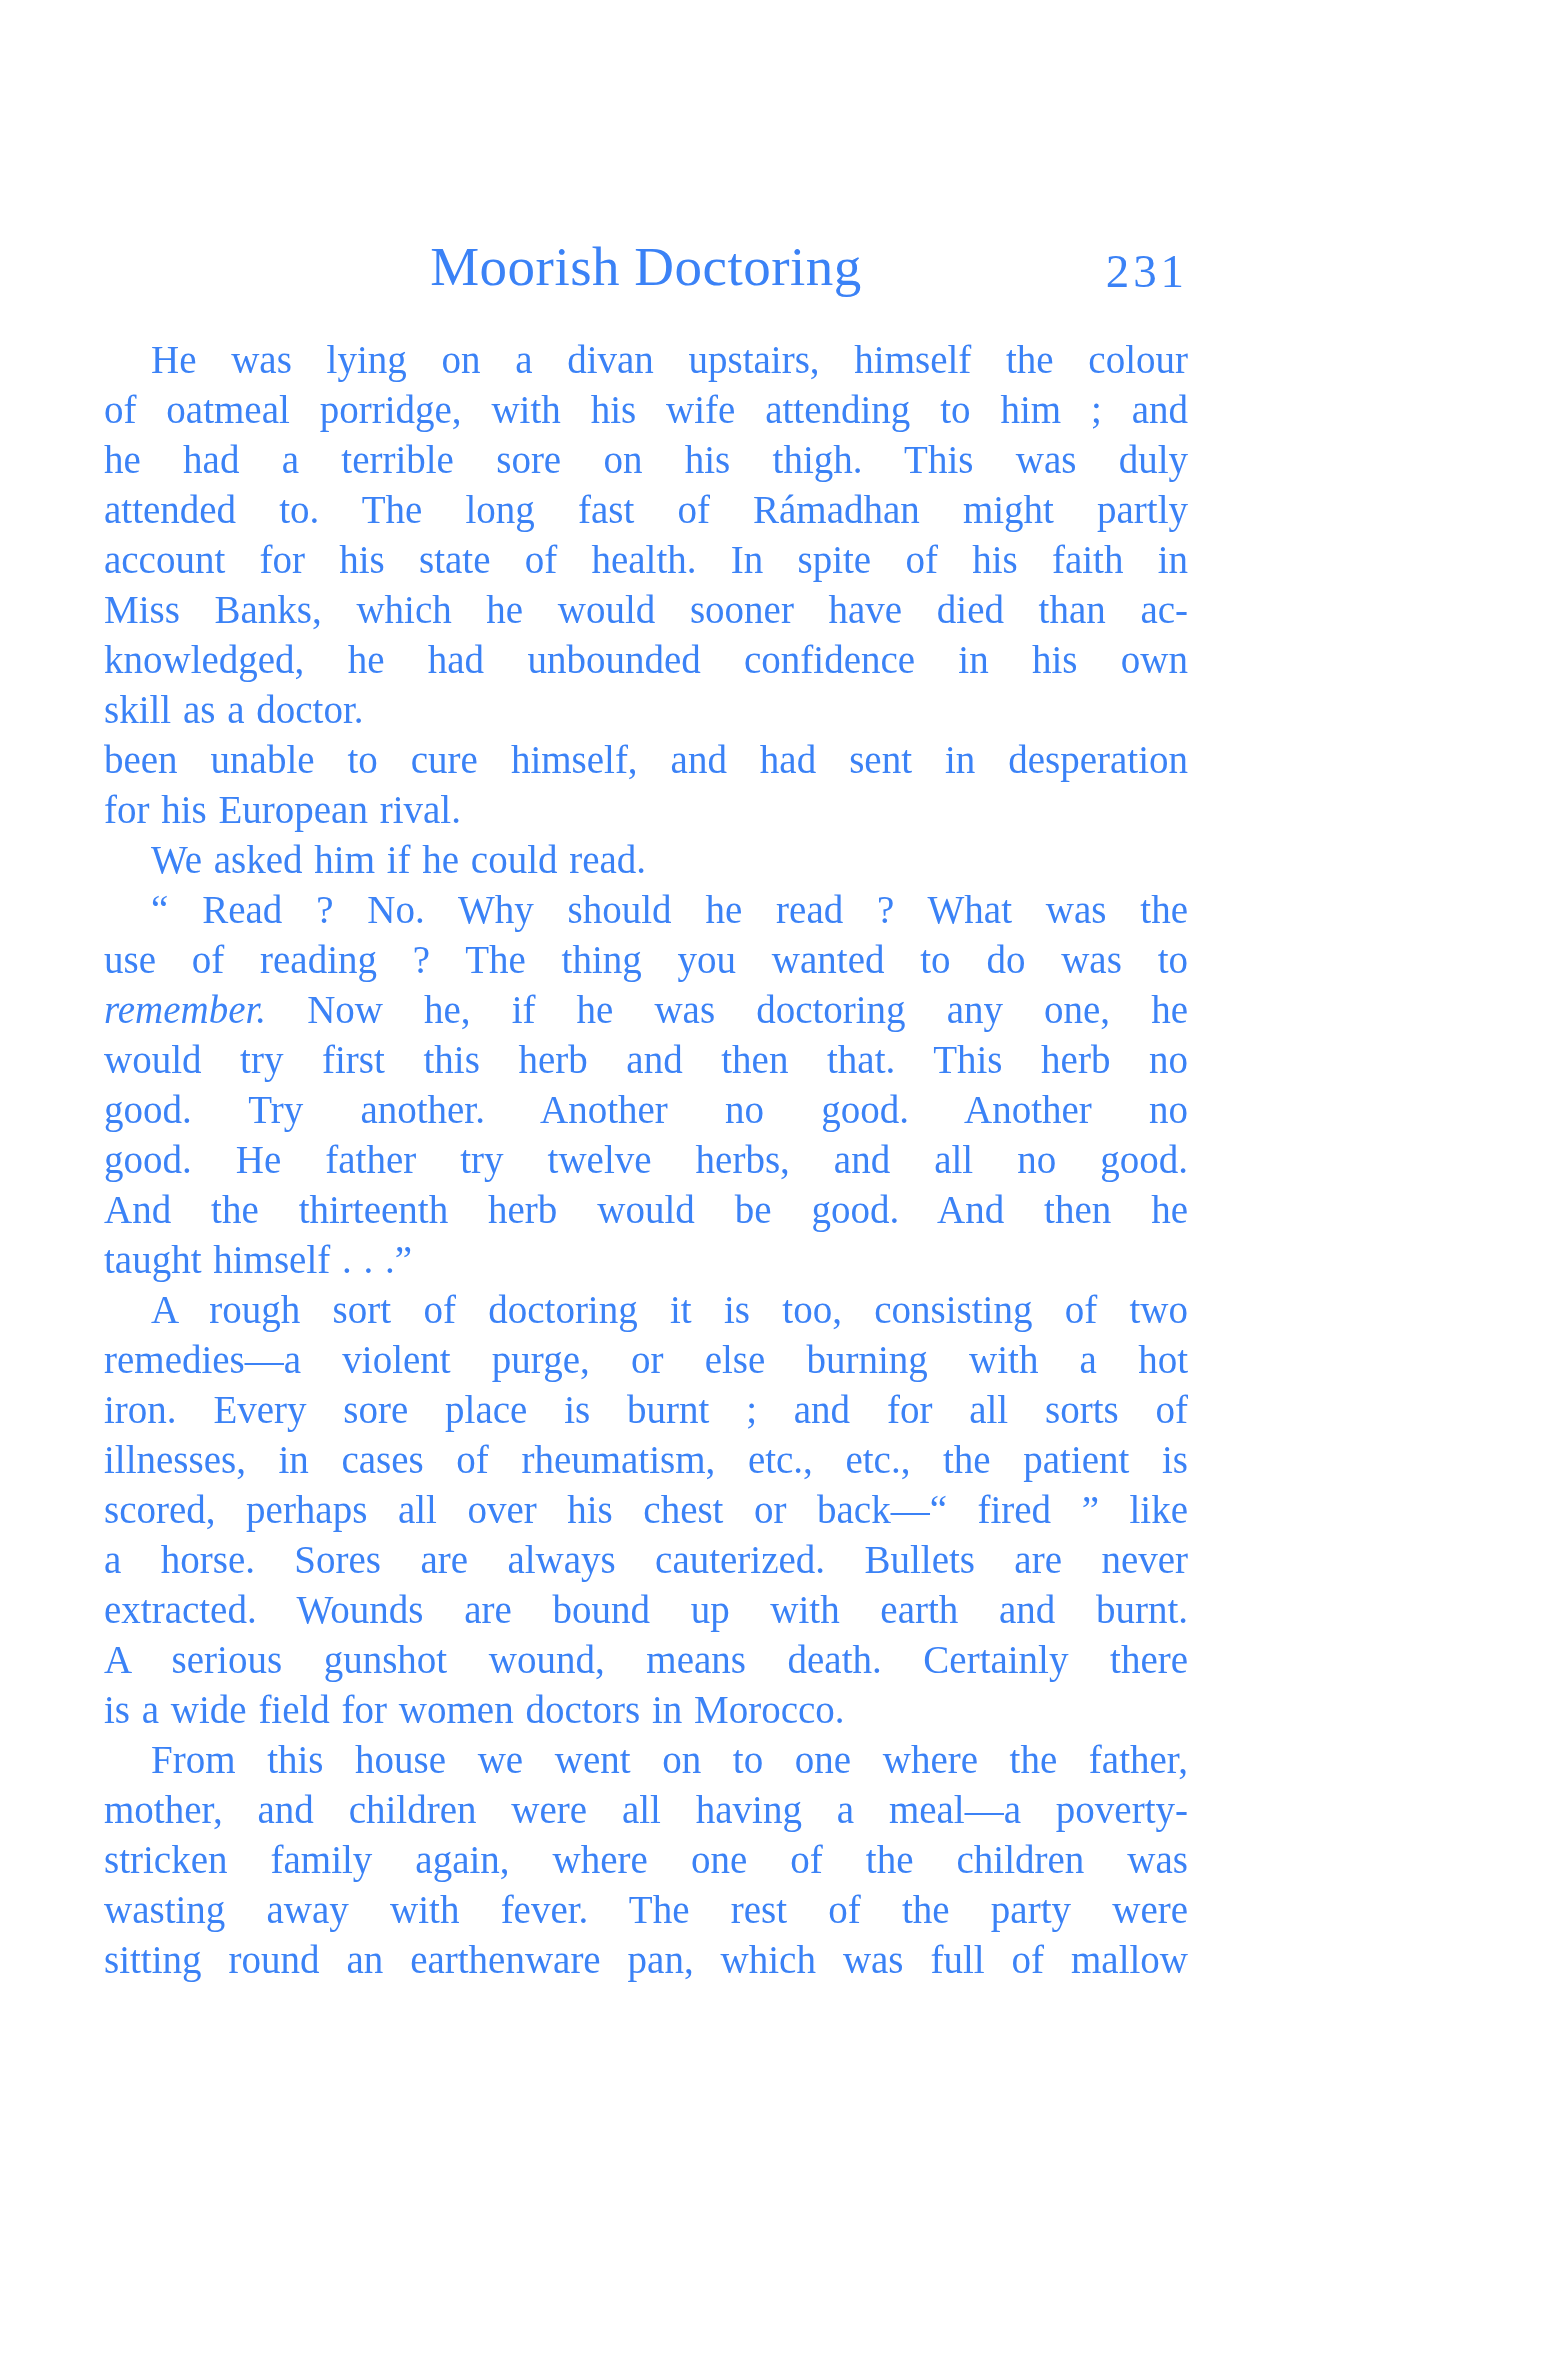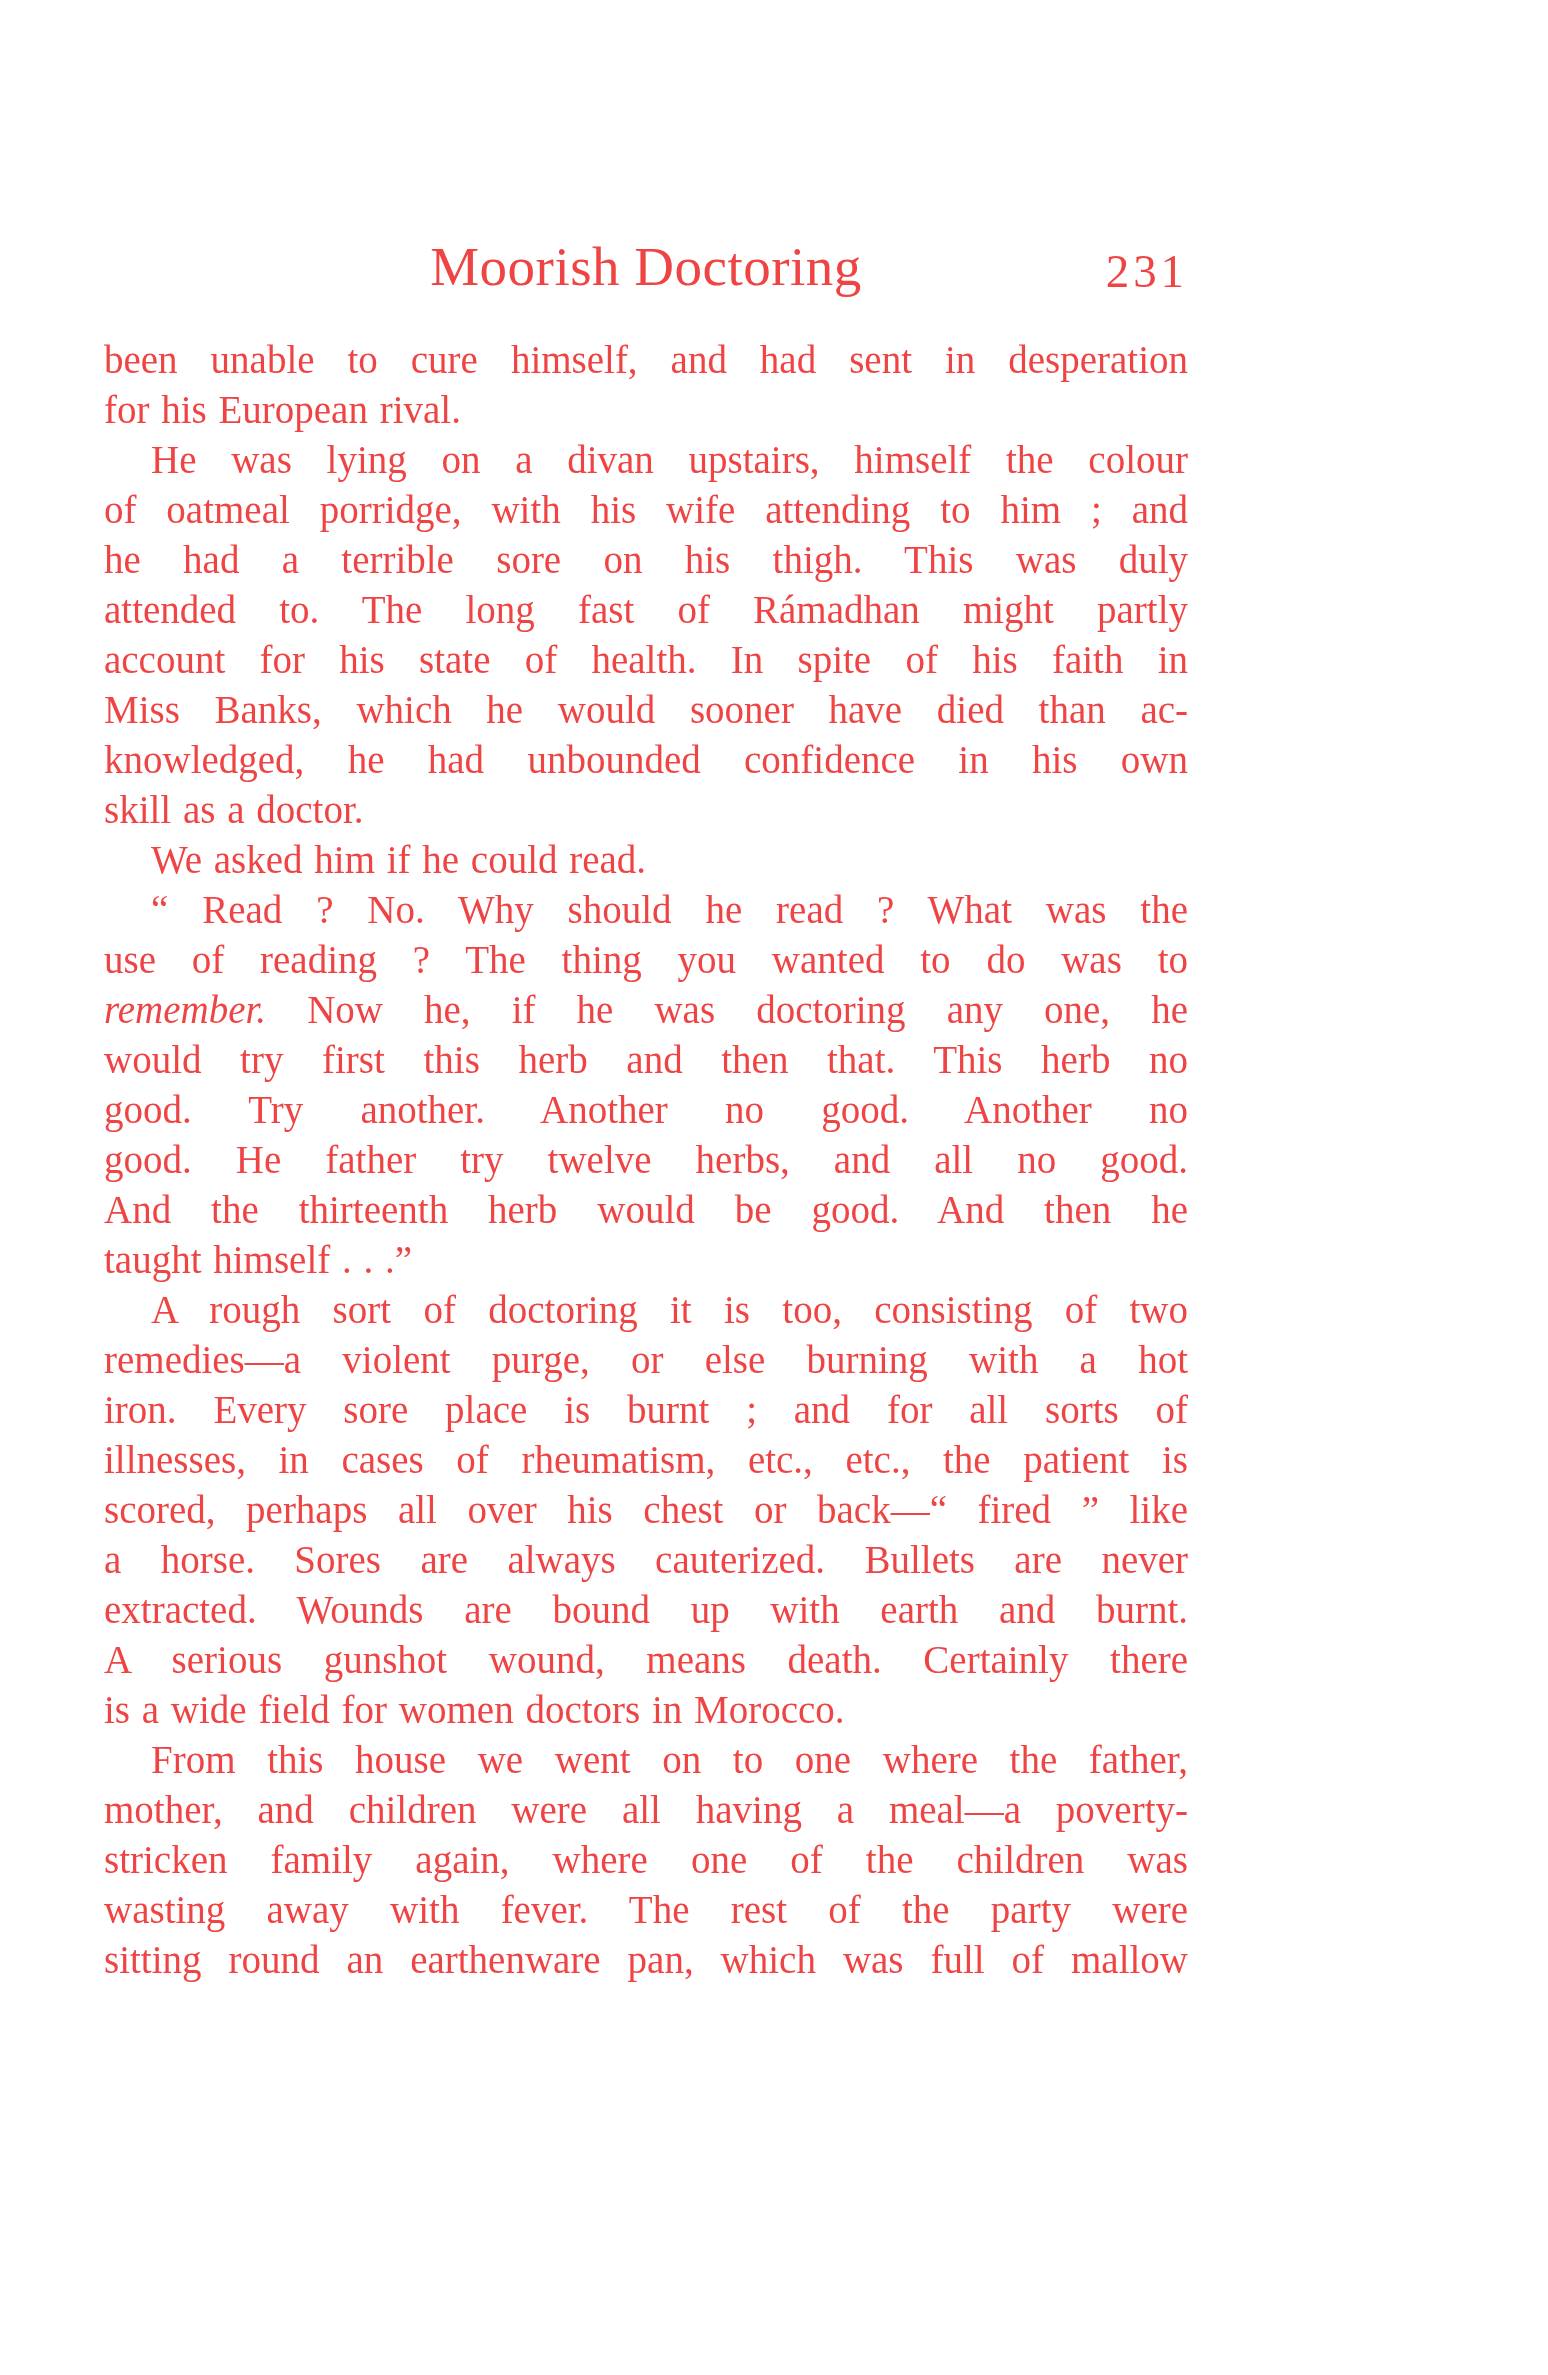--- a/index.html
+++ b/index.html
@@ -7,21 +7,21 @@
     padding: 0;
     background: #ffffff;
   }
   .page {
     position: relative;
     width: 1418px;
     height: 2375px;
     background: #ffffff;
     overflow: hidden;
     font-family: "Liberation Serif", "DejaVu Serif", serif;
-    color: #ef4444;
+    color: #3b82f6;
     -webkit-font-smoothing: antialiased;
   }
   .running-head {
     position: absolute;
     left: 104px;
     top: 239px;
     width: 1084px;
     height: 61px;
   }
   .head-title {
@@ -73,32 +73,32 @@
 </head>
 <body>
 
 <div class="page">
   <div class="running-head">
     <div class="head-title">Moorish Doctoring</div>
     <div class="head-folio">231</div>
   </div>
   <main class="text-block">
       <div class="paragraph">
-        <div class="line"><span>been unable to cure himself, and had sent in desperation</span></div>
-        <div class="line unjust"><span>for his European rival.</span></div>
-      </div>
-      <div class="paragraph">
         <div class="line indent"><span>He was lying on a divan upstairs, himself the colour</span></div>
         <div class="line"><span>of oatmeal porridge, with his wife attending to him ; and</span></div>
         <div class="line"><span>he had a terrible sore on his thigh. This was duly</span></div>
         <div class="line"><span>attended to. The long fast of Rámadhan might partly</span></div>
         <div class="line"><span>account for his state of health. In spite of his faith in</span></div>
         <div class="line"><span>Miss Banks, which he would sooner have died than ac-</span></div>
         <div class="line"><span>knowledged, he had unbounded confidence in his own</span></div>
         <div class="line unjust"><span>skill as a doctor.</span></div>
+      </div>
+      <div class="paragraph">
+        <div class="line"><span>been unable to cure himself, and had sent in desperation</span></div>
+        <div class="line unjust"><span>for his European rival.</span></div>
       </div>
       <div class="paragraph">
         <div class="line unjust indent"><span>We asked him if he could read.</span></div>
       </div>
       <div class="paragraph">
         <div class="line indent"><span>“ Read ? No. Why should he read ? What was the</span></div>
         <div class="line"><span>use of reading ? The thing you wanted to do was to</span></div>
         <div class="line"><i>remember.</i><span> Now he, if he was doctoring any one, he</span></div>
         <div class="line"><span>would try first this herb and then that. This herb no</span></div>
         <div class="line"><span>good. Try another. Another no good. Another no</span></div>

